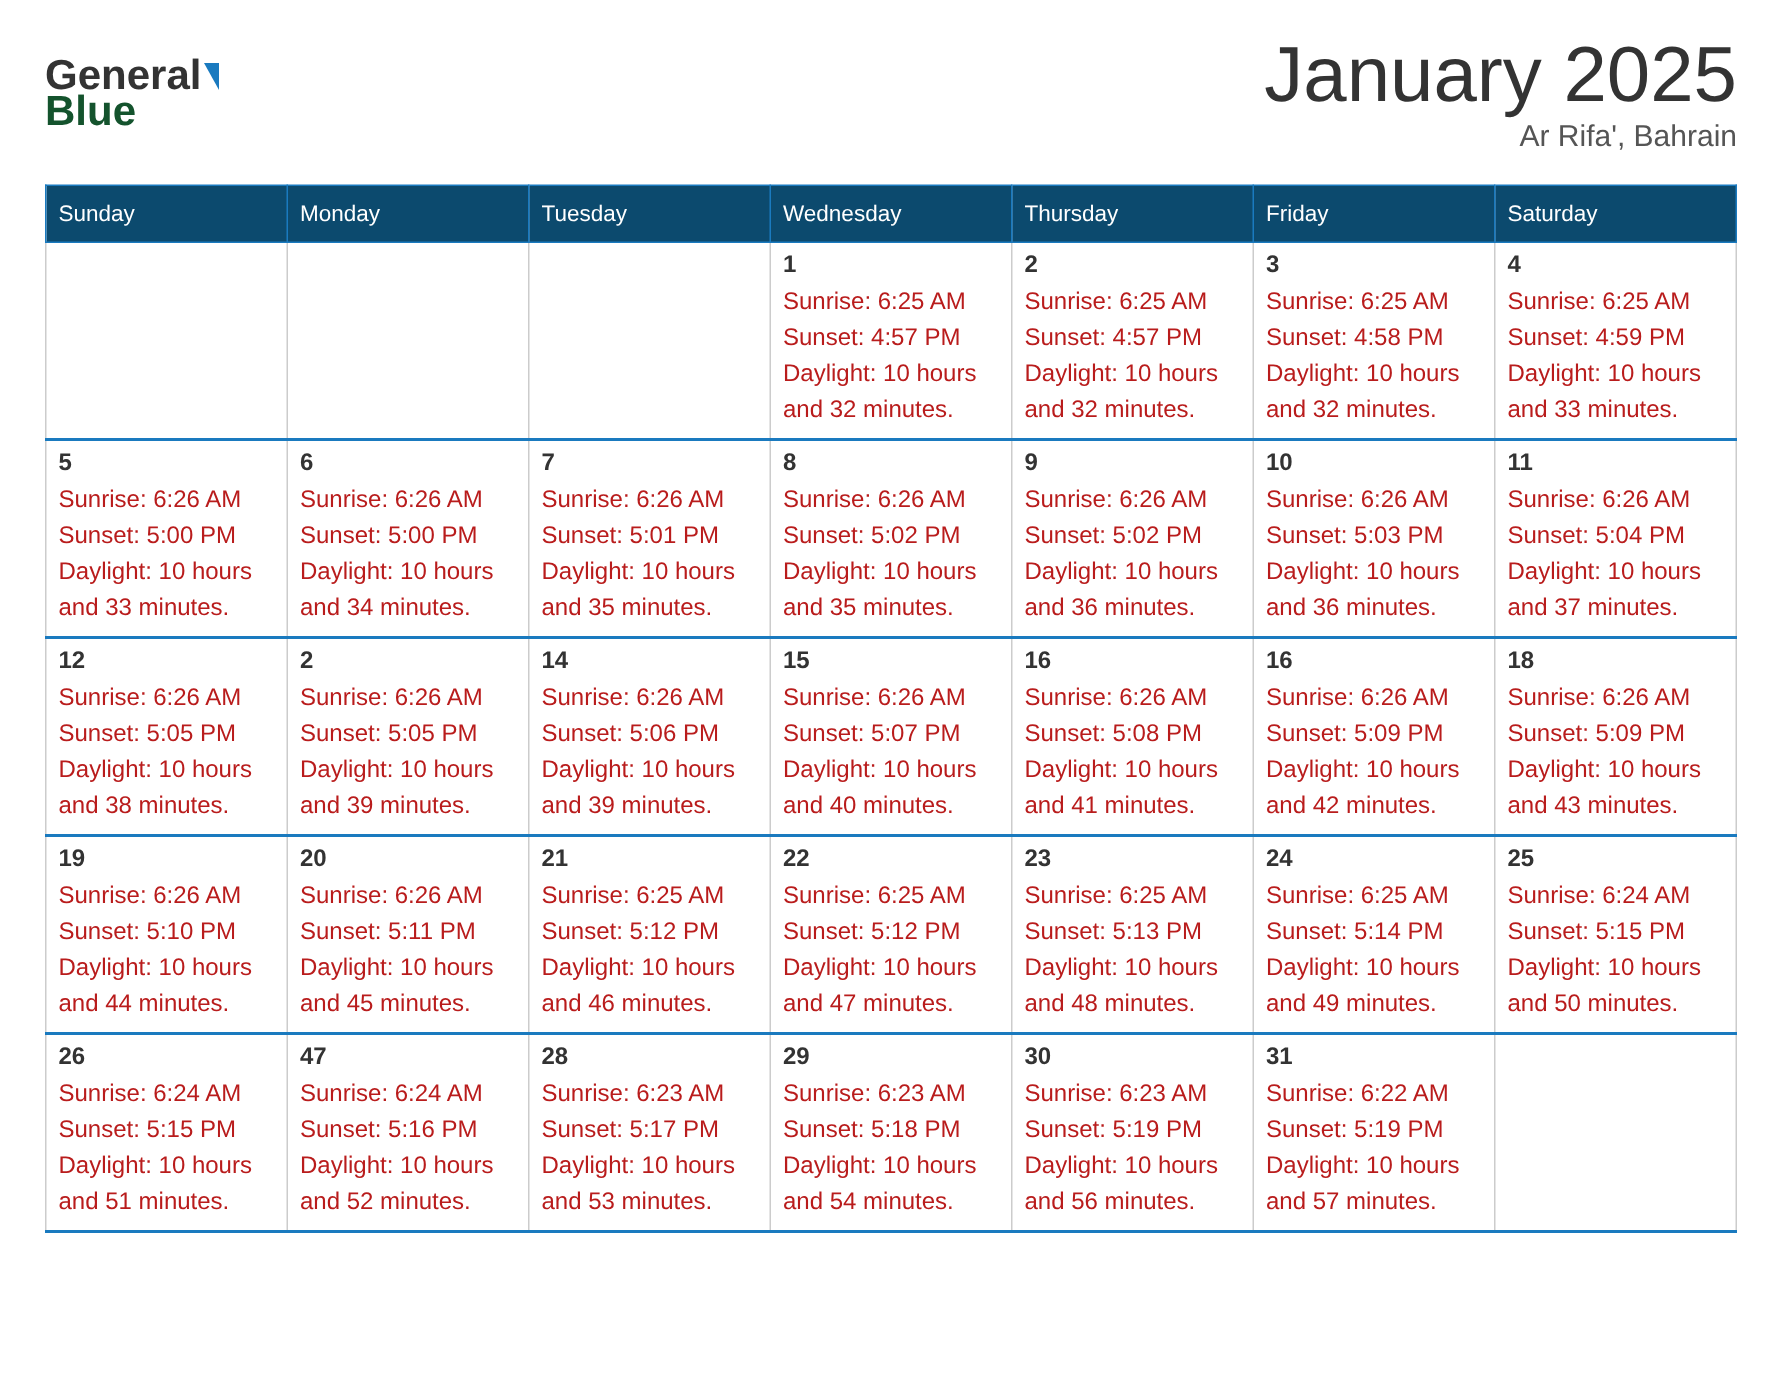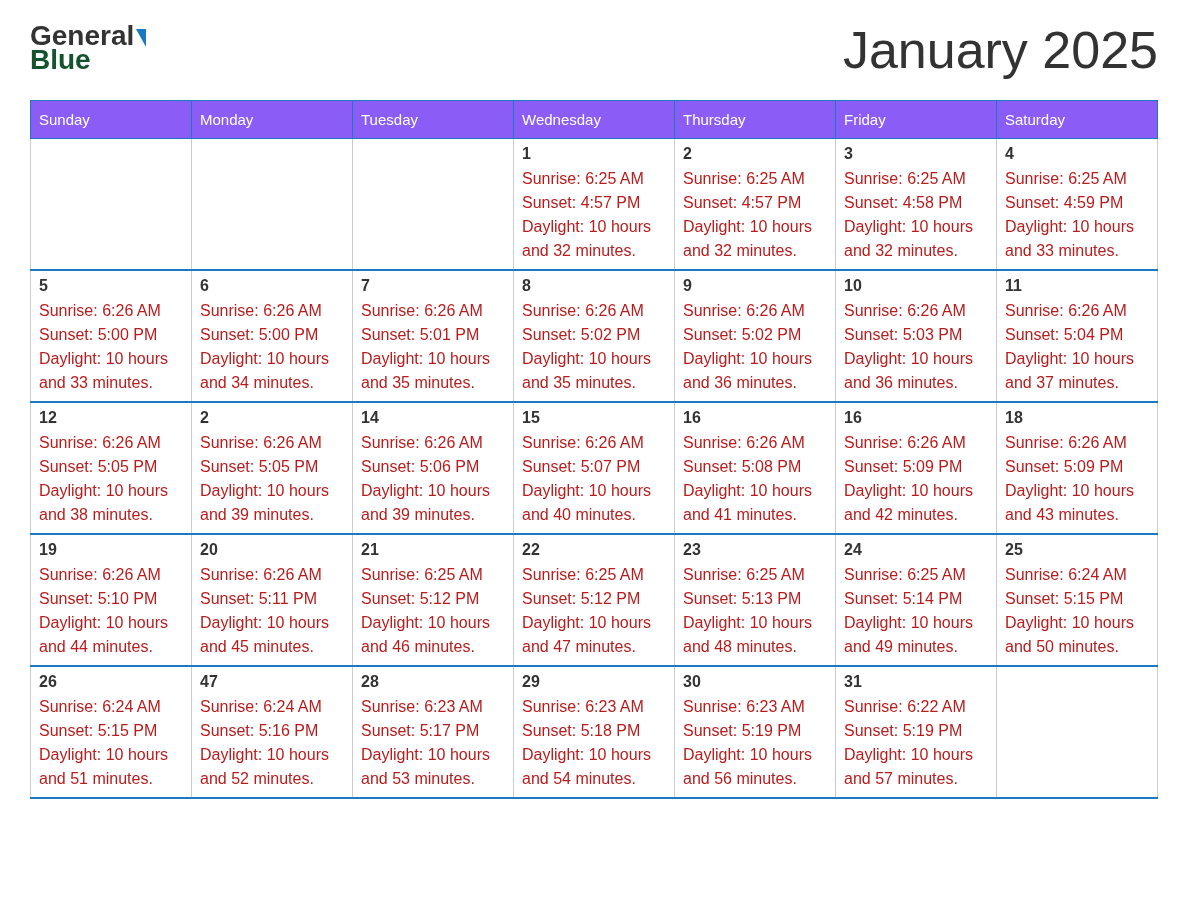--- a/index.html
+++ b/index.html
@@ -6,21 +6,21 @@
     body {
       font-family: Arial, sans-serif;
       background: #fff;
       width: 1188px;
       min-height: 918px;
       padding: 20px 30px;
     }
     .header {
       display: flex;
       justify-content: space-between;
-      align-items: flex-start;
+      align-items: center;
       margin-bottom: 20px;
       gap: 36px;
     }
     .logo {
       display: flex;
       flex-direction: column;
       align-items: flex-start;
     }
     .logo-general {
       font-size: 28px;
@@ -53,21 +53,21 @@
     }
     .location {
       font-size: 20px;
       color: #555;
     }
     .calendar {
       width: 100%;
       border-collapse: collapse;
     }
     .calendar thead tr th {
-      background-color: #8b5cf6;
+      background-color: #0c4a6e;
       color: #fff;
       font-size: 15px;
       font-weight: normal;
       padding: 10px 8px;
       text-align: left;
       border: 1px solid #1a7abf;
     }
     .calendar tbody tr td {
       border: 1px solid #ccc;
       vertical-align: top;
@@ -95,20 +95,21 @@
 
 <div class="header">
   <div class="logo">
     <div>
       <span class="logo-general">General<span class="logo-triangle"></span></span>
     </div>
     <div class="logo-blue">Blue</div>
   </div>
   <div class="title-section">
     <div class="month-title">January 2025</div>
+    <div class="location">Ar Rifa', Bahrain</div>
   </div>
 </div>
 
 <table class="calendar">
   <thead>
     <tr>
     <th>Sunday</th>
         <th>Monday</th>
         <th>Tuesday</th>
         <th>Wednesday</th>

